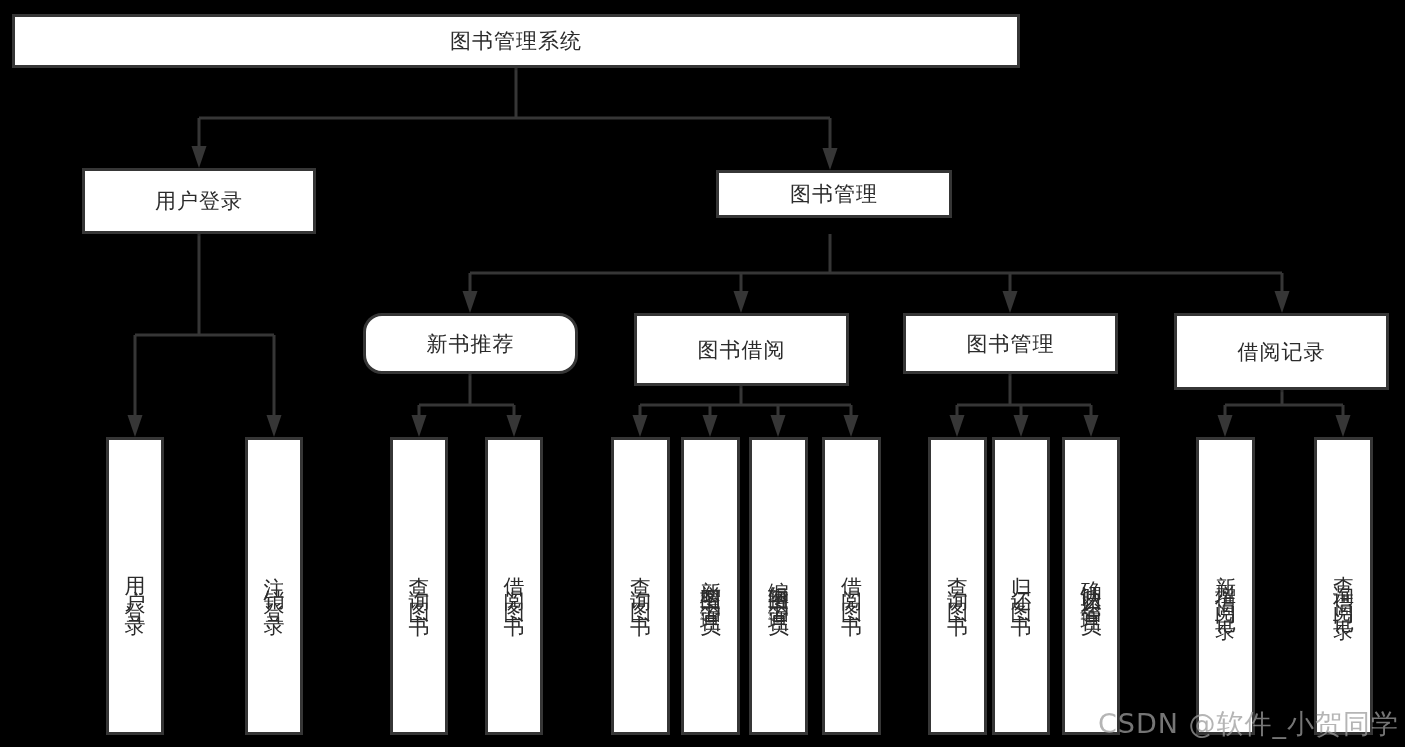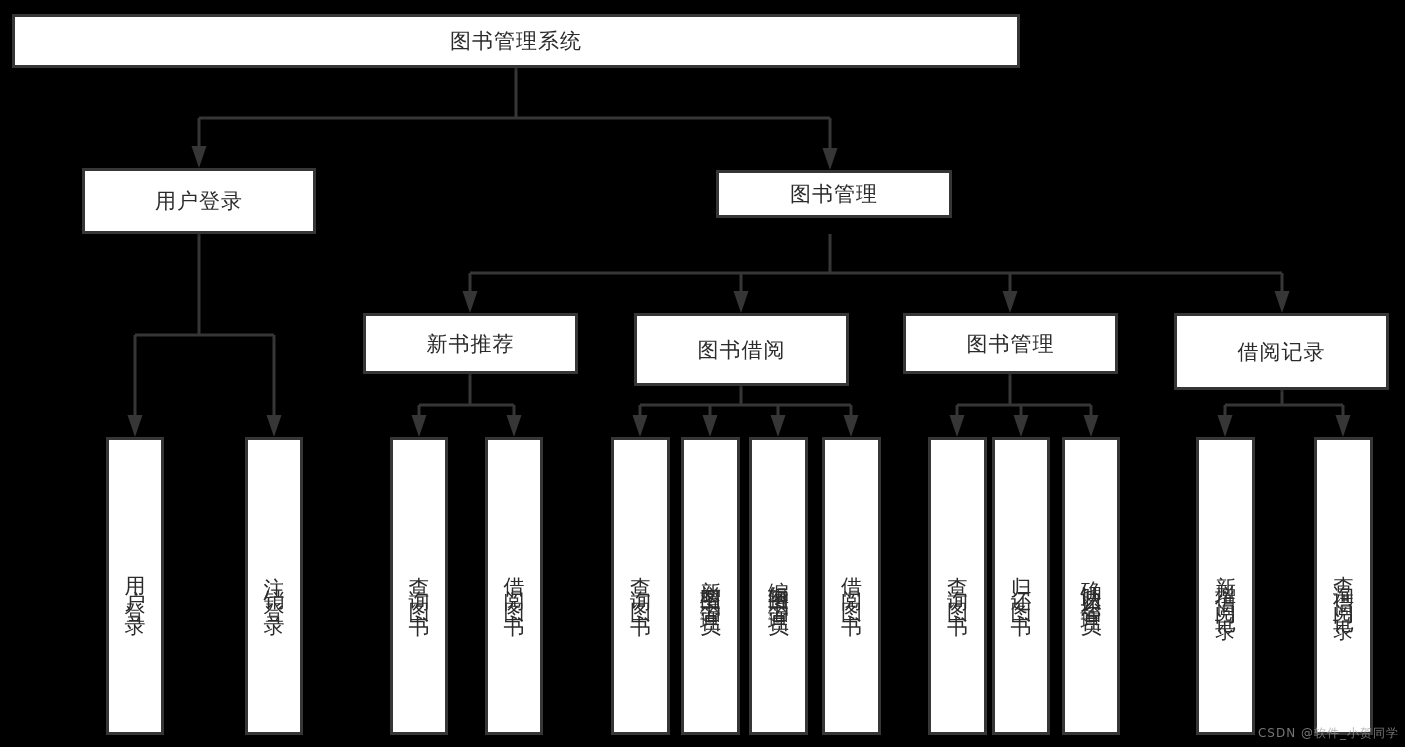--- a/index.html
+++ b/index.html
@@ -35,21 +35,21 @@
     font-size: 21px;
     letter-spacing: 13px;
     text-align: center;
   }
   .v-node.mid  { letter-spacing: 9px; }
   .v-node.long { letter-spacing: 5px; }
   .watermark {
     position: absolute;
     right: 6px;
     bottom: 5px;
-    font-size: 12px;
+    font-size: 27px;
     color: #9d9d9d;
     opacity: 0.75;
     z-index: 5;
     letter-spacing: 1px;
     white-space: nowrap;
   }
 </style>
 </head>
 <body>
 
@@ -93,21 +93,21 @@
       <polygon points="1217.5,415 1232.5,415 1225,437"></polygon>
       <polygon points="1335.5,415 1350.5,415 1343,437"></polygon>
     </g>
   </svg>
 
   <div class="node h-node" style="left:12px; top:14px; width:1008px; height:54px;">图书管理系统</div>
 
   <div class="node h-node" style="left:82px; top:168px; width:234px; height:66px;">用户登录</div>
   <div class="node h-node" style="left:716px; top:170px; width:236px; height:48px;">图书管理</div>
 
-  <div class="node h-node" style="left:363px; top:313px; width:215px; height:61px;">新书推荐</div>
+  <div class="node h-node" style="left:363px; top:313px; width:215px; height:61px;border-radius:19px;">新书推荐</div>
   <div class="node h-node" style="left:634px; top:313px; width:215px; height:73px;">图书借阅</div>
   <div class="node h-node" style="left:903px; top:313px; width:215px; height:61px;">图书管理</div>
   <div class="node h-node" style="left:1174px; top:313px; width:215px; height:77px;text-align:center;">借阅记录</div>
 
   <div class="node v-node" style="left:106px; top:437px; width:58px; height:298px;">用户登录</div>
   <div class="node v-node" style="left:245px; top:437px; width:58px; height:298px;">注销登录</div>
 
   <div class="node v-node" style="left:390px; top:437px; width:58px; height:298px;">查询图书</div>
   <div class="node v-node" style="left:485px; top:437px; width:58px; height:298px;">借阅图书</div>
 

